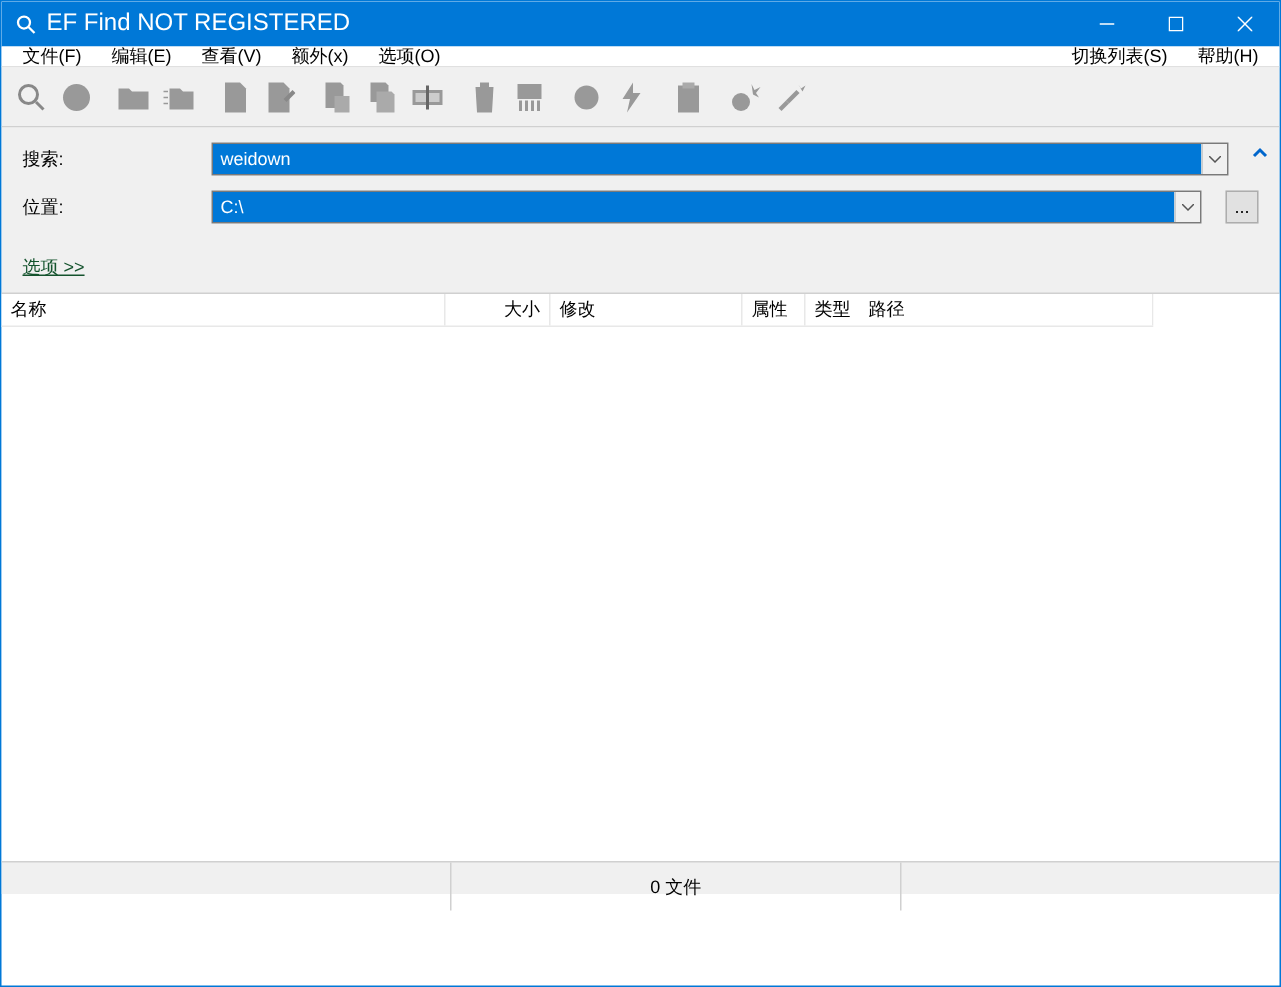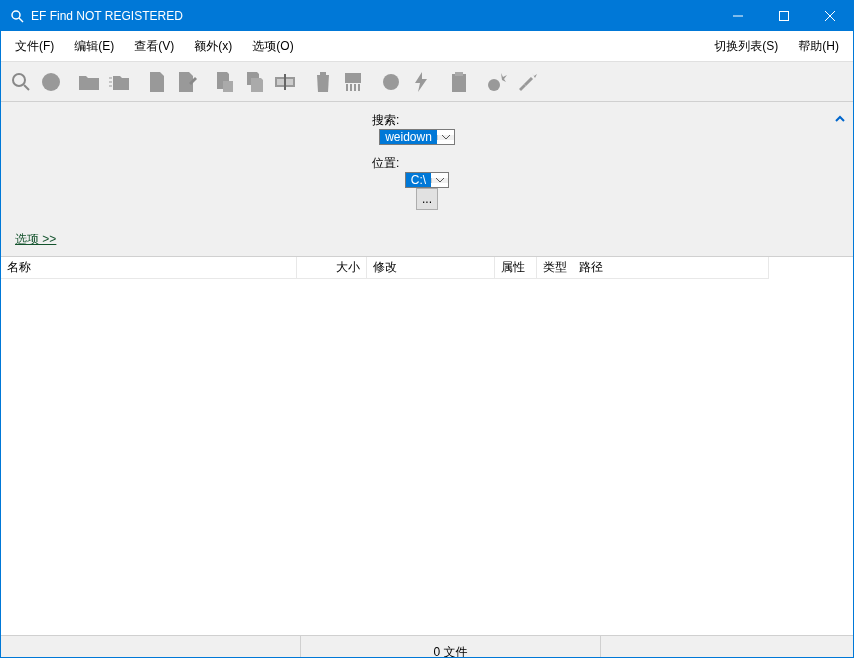--- a/index.html
+++ b/index.html
@@ -1,37 +1,37 @@
 <!DOCTYPE html>
 <html><head>
 <meta charset="utf-8">
 <style>
 * { margin: 0; padding: 0; box-sizing: border-box; font-family: "Microsoft YaHei", "Segoe UI", sans-serif; font-size: 12px; }
 body { background: #fff; width: 854px; height: 658px; overflow: hidden; border: 1px solid #0078d7; }
 
 
 .titlebar { height: 30px; background: #0078d7; color: #fff; display: flex; align-items: center; padding-left: 8px; }
 .titlebar-icon { width: 16px; height: 16px; margin-right: 6px; display: flex; align-items: center; justify-content: center; }
-.titlebar-title { flex: 1; font-size: 12px; }
+.titlebar-title { flex: 1; font-size: 16px; }
 .win-controls { display: flex; height: 100%; }
 .win-btn { width: 46px; height: 30px; display: flex; align-items: center; justify-content: center; cursor: pointer; }
 
 
-.menubar { height: 31px; background: #fff; display: flex; align-items: stretch; border-bottom: 1px solid #e0e0e0; padding: 0 4px; }
+.menubar { height: 14px; background: #fff; display: flex; align-items: stretch; border-bottom: 1px solid #e0e0e0; padding: 0 4px; }
 .menu-item { padding: 0 10px; display: flex; align-items: center; cursor: pointer; }
 .menu-spacer { flex: 1; }
 
 
 .toolbar { height: 40px; background: #f0f0f0; display: flex; align-items: center; padding: 2px 6px; gap: 2px; border-bottom: 1px solid #d0d0d0; }
 .tool-btn { width: 28px; height: 28px; display: flex; align-items: center; justify-content: center; cursor: pointer; border-radius: 2px; }
 .tool-sep { width: 6px; }
 
 
 .search-panel { background: #f0f0f0; padding: 10px 14px 8px 14px; border-bottom: 1px solid #d0d0d0; position: relative; }
-.form-row { display: flex; align-items: center; margin-bottom: 10px; gap: 0; flex-direction: column; }
+.form-row { display: flex; align-items: center; margin-bottom: 10px; gap: 16px; }
 .form-label { width: 110px; }
 .combo { flex: 1; height: 22px; border: 1px solid #7a7a7a; background: #fff; display: flex; align-items: center; position: relative; }
 .combo-input { flex: 1; padding: 0 5px; height: 100%; display: flex; align-items: center; }
 .combo-input.sel { background: #0078d7; color: #fff; }
 .combo-input input { border: none; outline: none; width: 100%; height: 100%; padding: 0 5px; font-size: 12px; }
 .combo-arrow { width: 17px; height: 100%; display: flex; align-items: center; justify-content: center; border-left: 1px solid #ccc; cursor: pointer; background: #f0f0f0; }
 .browse-btn { width: 22px; height: 22px; border: 1px solid #adadad; background: #e1e1e1; display: flex; align-items: center; justify-content: center; cursor: pointer; }
 .combo-secondary { width: 165px; }
 .options-link { color: #14532d; text-decoration: underline; cursor: pointer; margin-top: 11px; display: inline-block; }
 .up-arrow-btn { position: absolute; right: 4px; top: 8px; width: 18px; height: 18px; cursor: pointer; display: flex; align-items: center; justify-content: center; }

